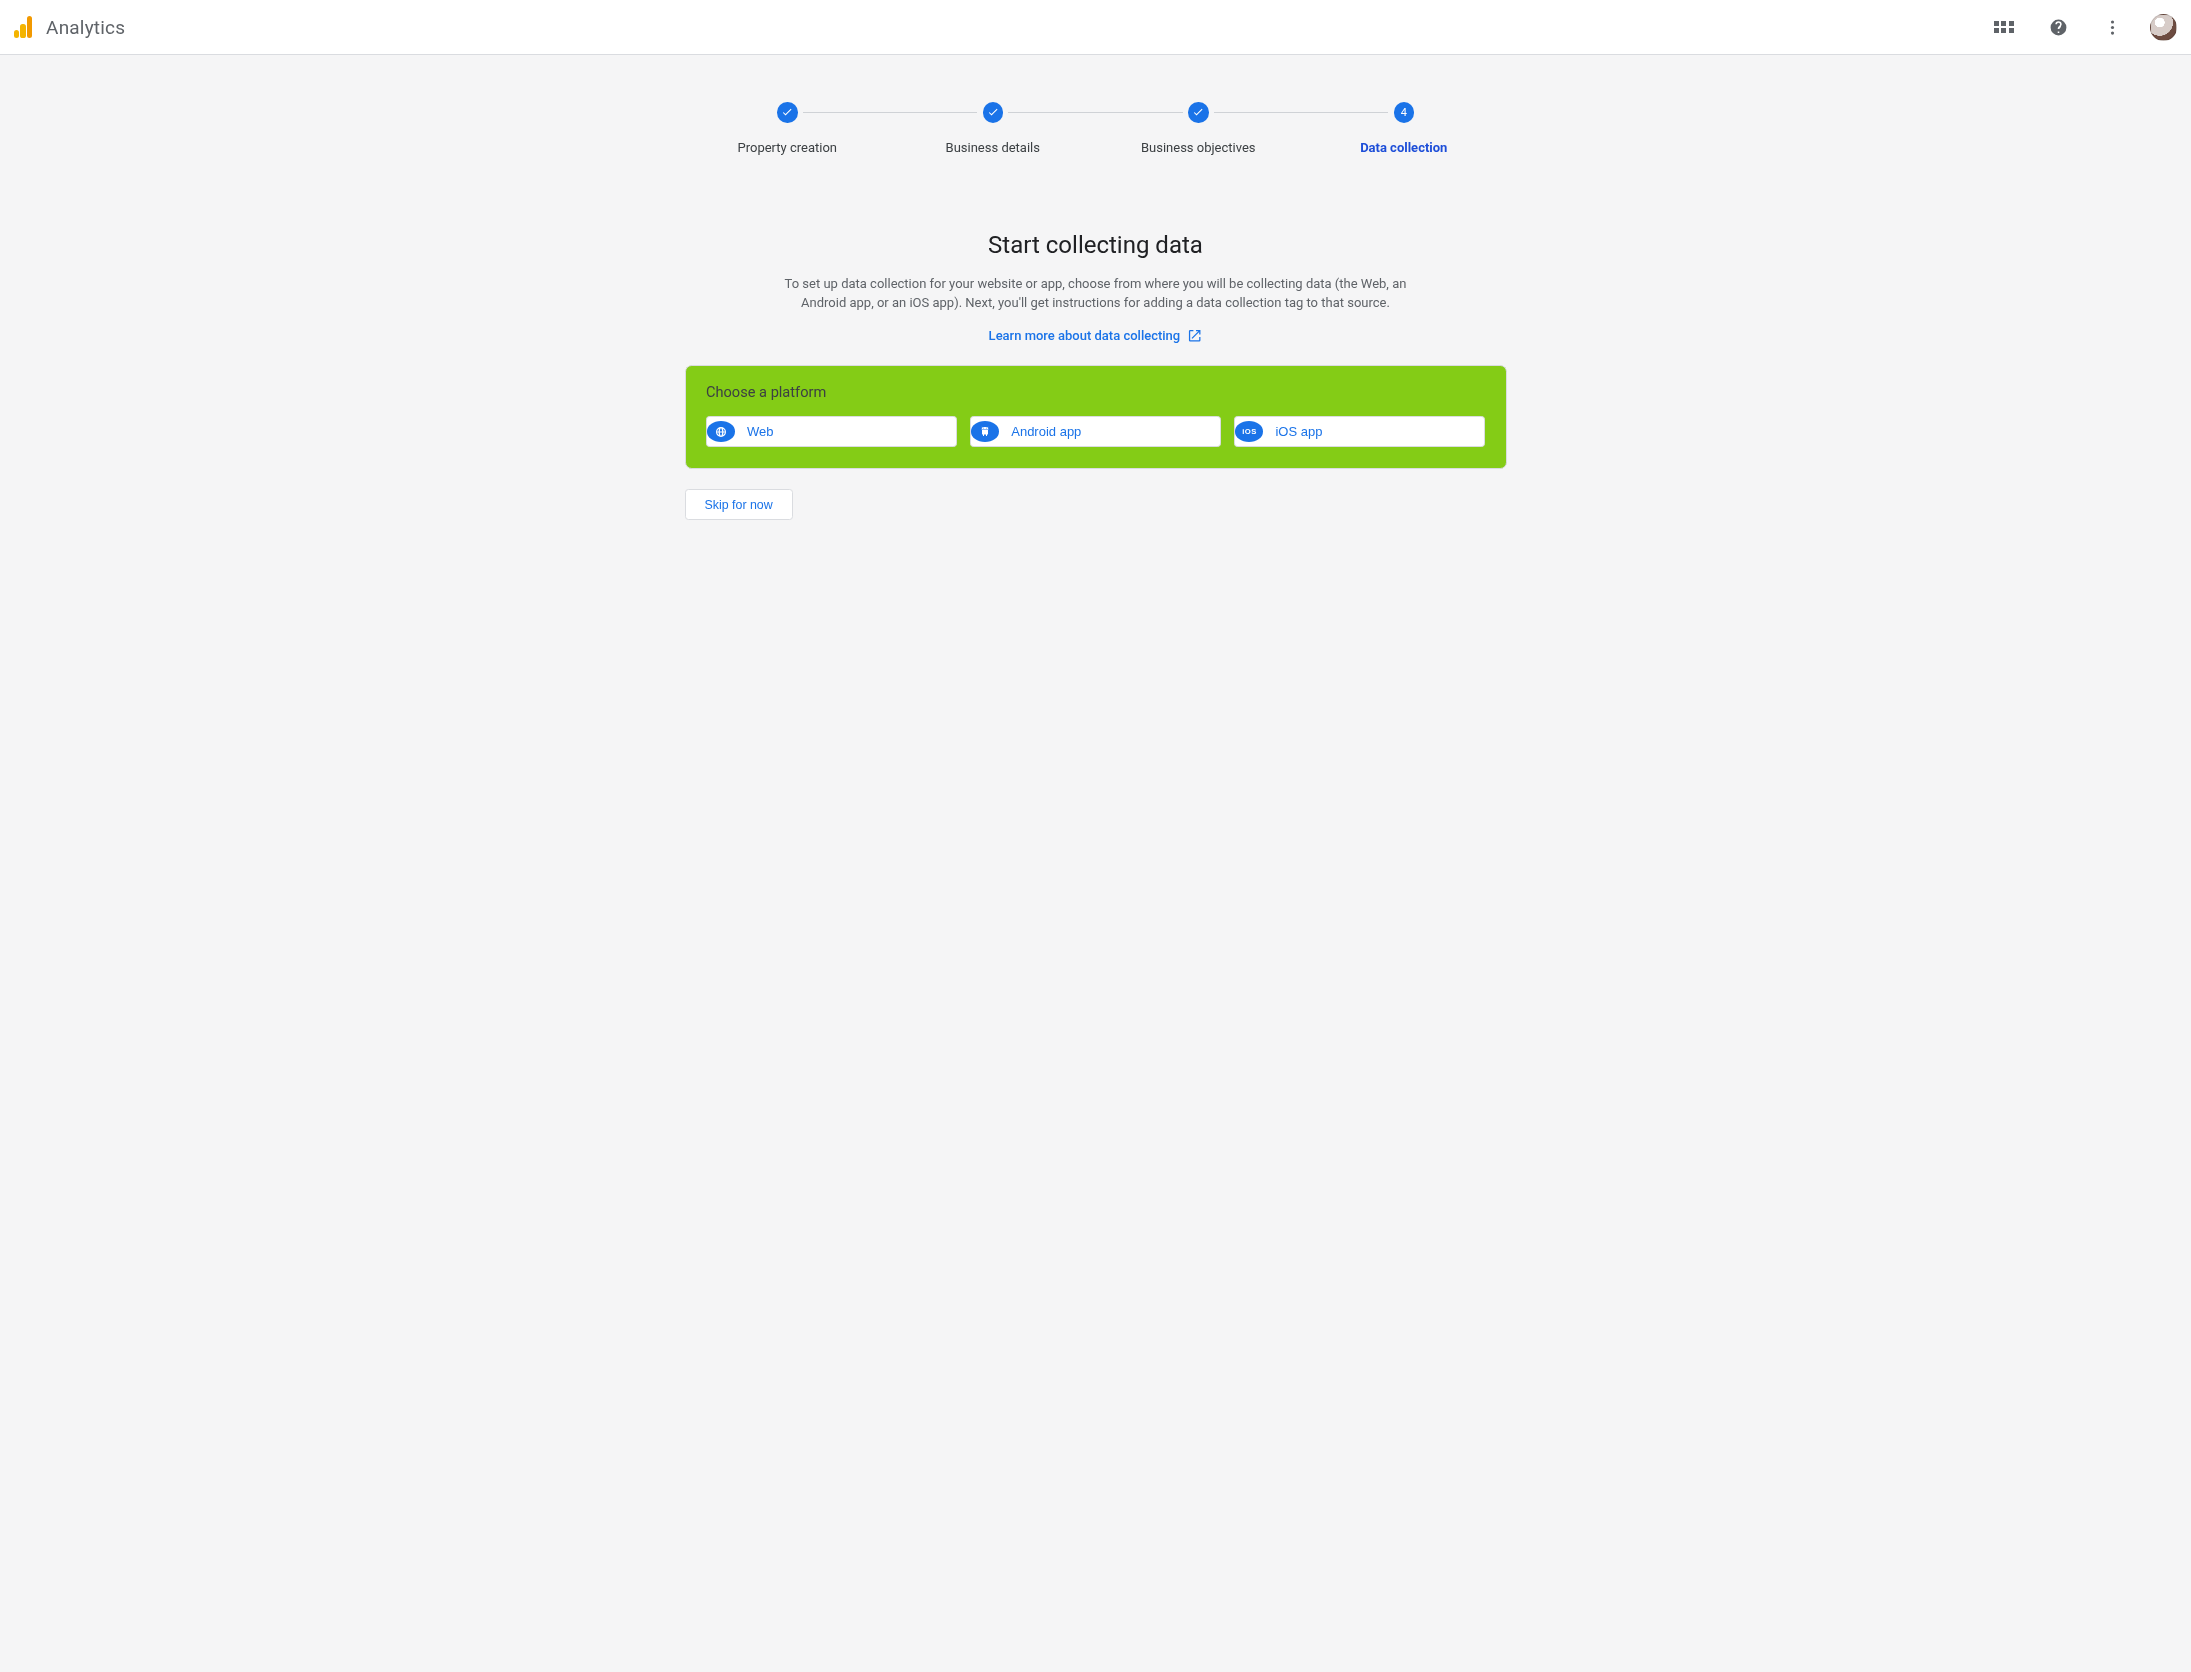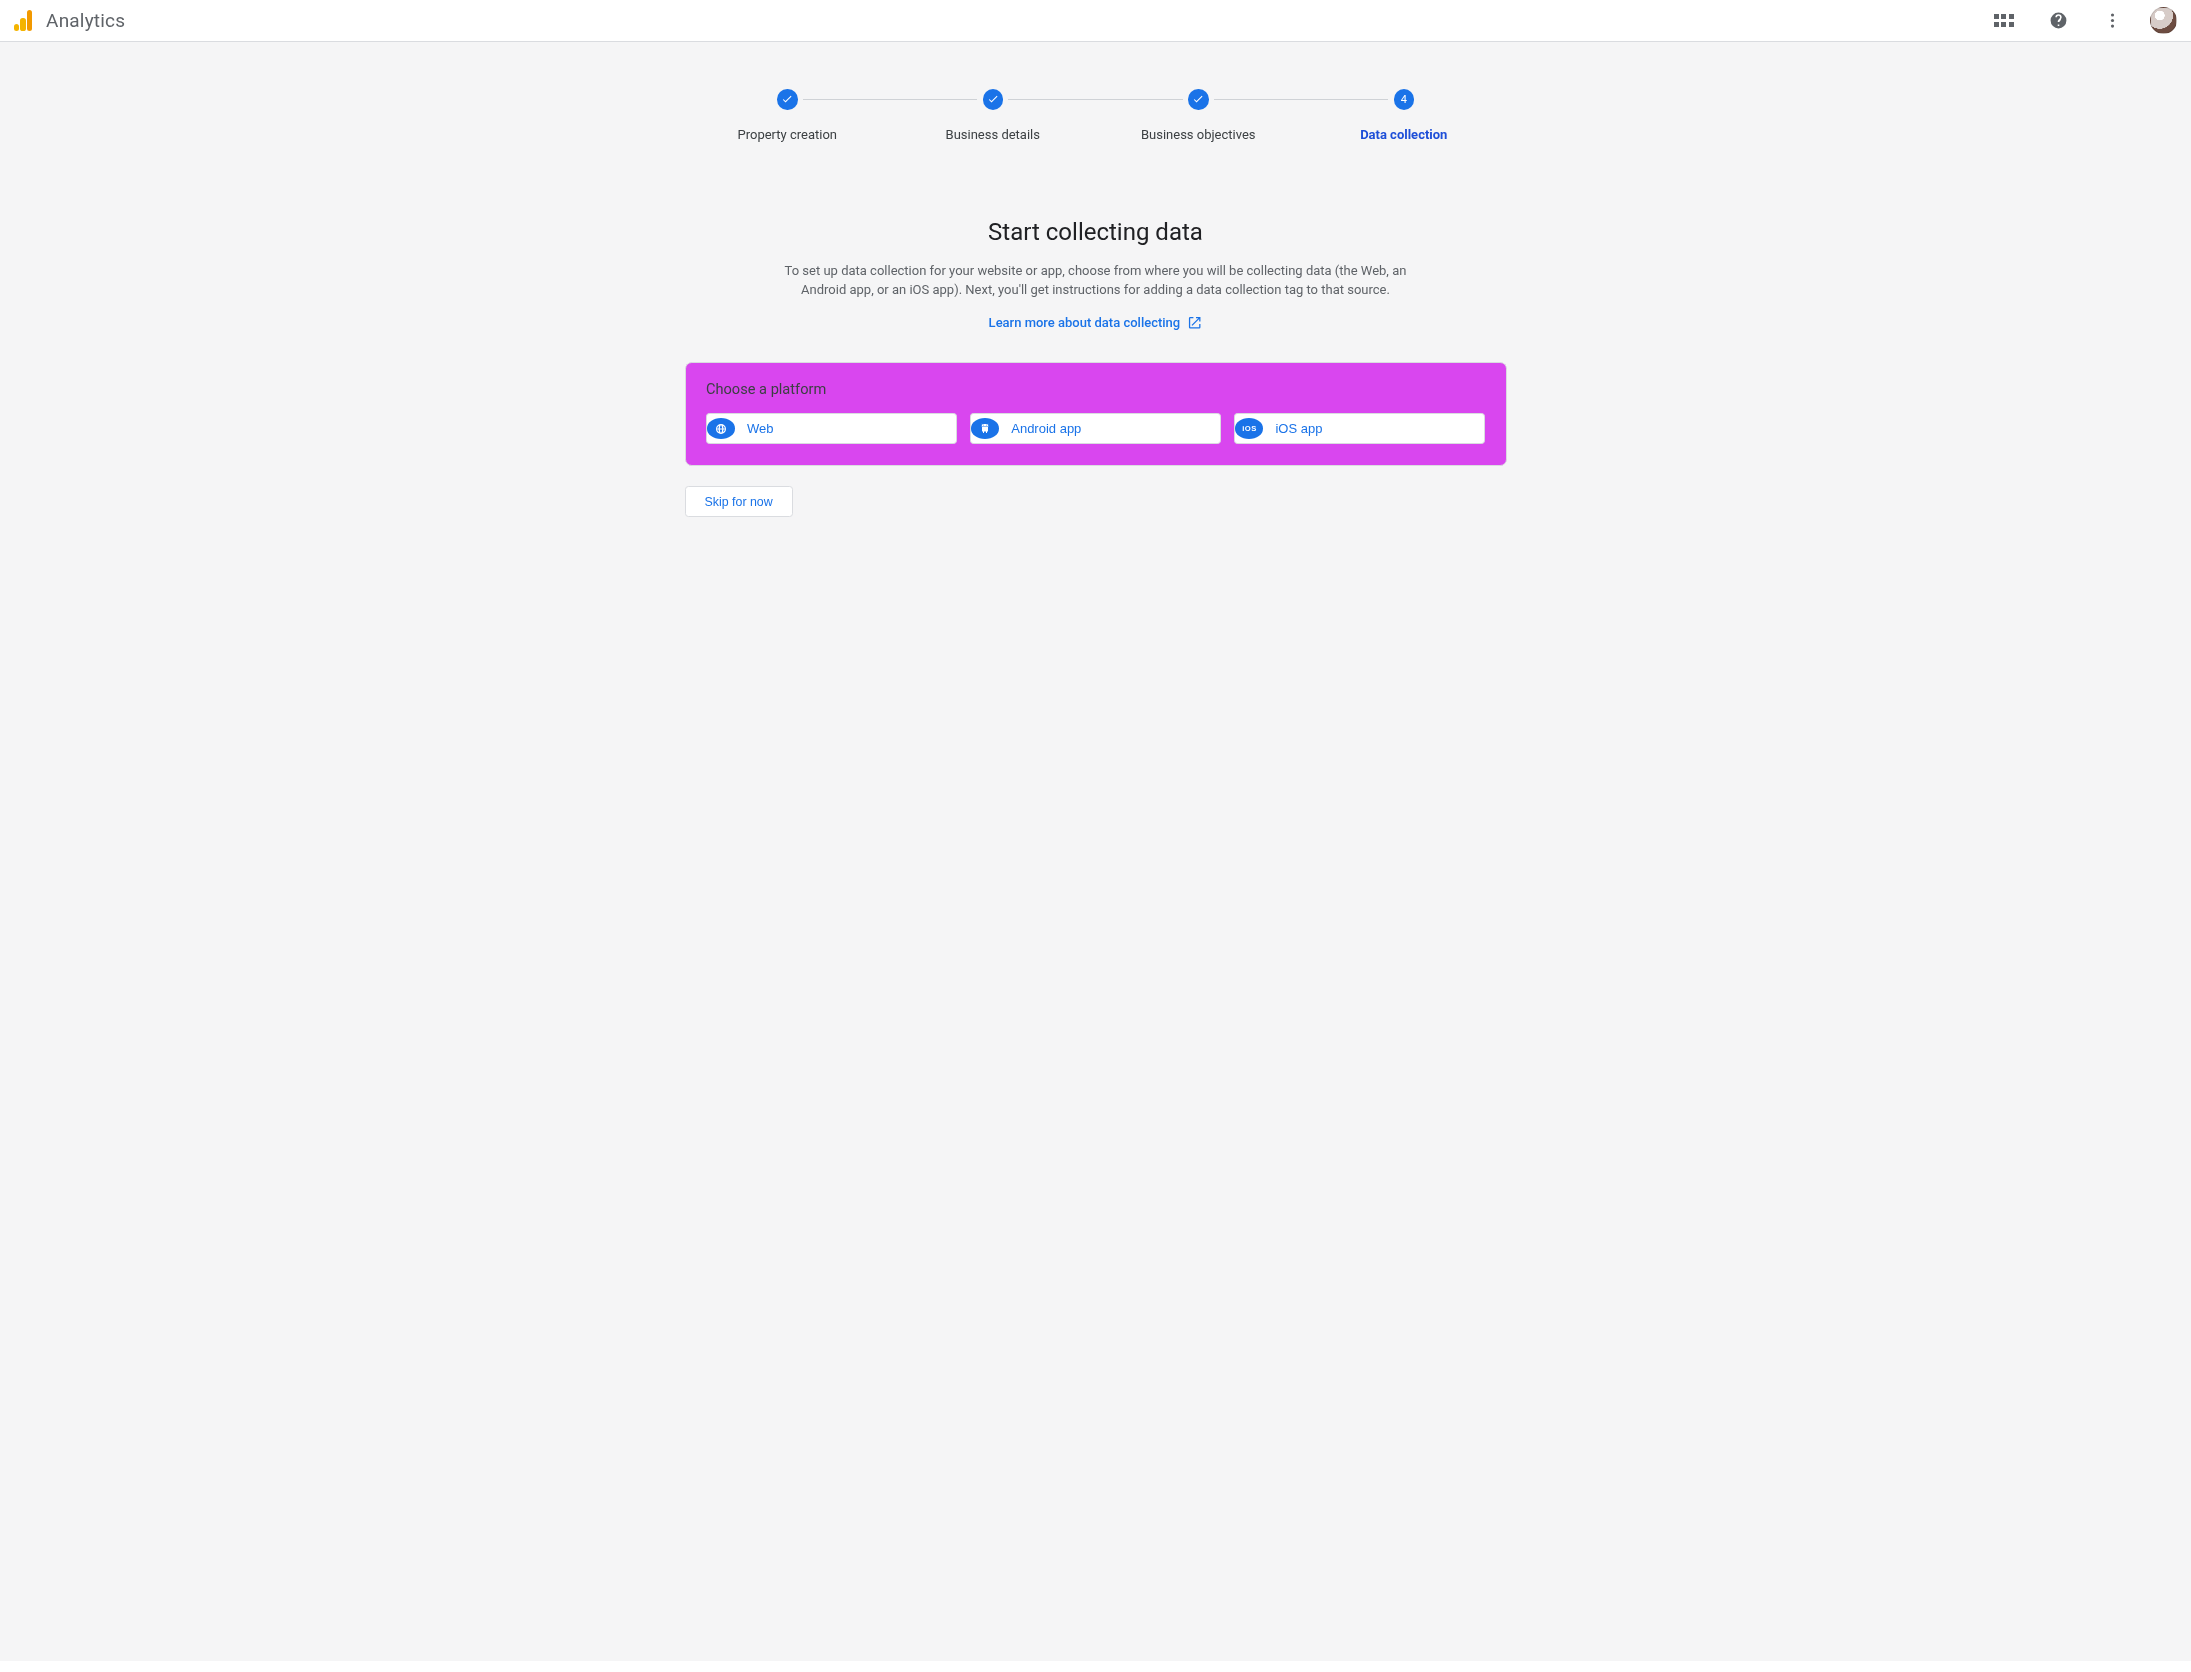--- a/index.html
+++ b/index.html
@@ -6,21 +6,21 @@
   html, body { width: 100%; height: 100%; }
   body {
     font-family: "Google Sans", Roboto, Arial, sans-serif;
     background: #fff;
     color: #3c4043;
     font-size: 12px;
   }
 
   
   .appbar {
-    height: 42px;
+    height: 55px;
     display: flex;
     align-items: center;
     padding: 0 13.7px;
     border-bottom: 0.9px solid #dadce0;
     background: #fff;
   }
   .logo {
     display: flex;
     align-items: flex-end;
     gap: 1.7px;
@@ -135,24 +135,24 @@
     margin-top: 15.4px;
     color: #1a73e8;
     font-size: 13px;
     font-weight: 500;
     text-decoration: none;
     cursor: pointer;
   }
 
   
   .card {
-    background: #d946ef;
+    background: #84cc16;
     border: 0.9px solid #dadce0;
     border-radius: 6.8px;
-    margin-top: 31px;
+    margin-top: 21px;
     padding: 17px 20.5px 20.5px;
   }
   .card-title {
     font-size: 14.6px;
     color: #3c4043;
     margin-bottom: 15.4px;
   }
   .platform-row {
     display: flex;
     gap: 13.7px;

